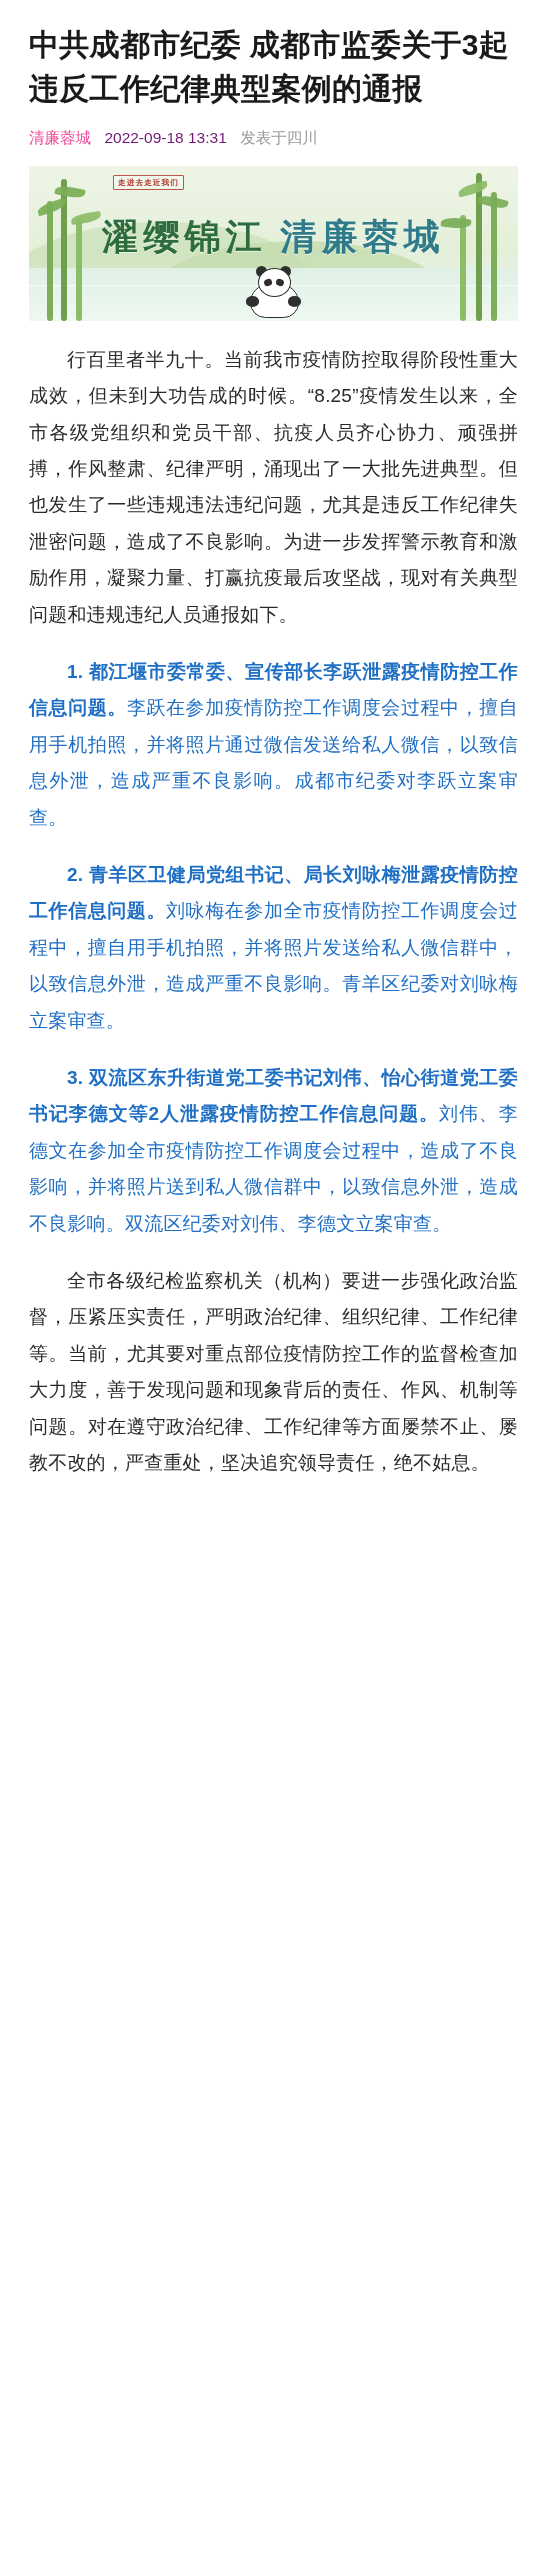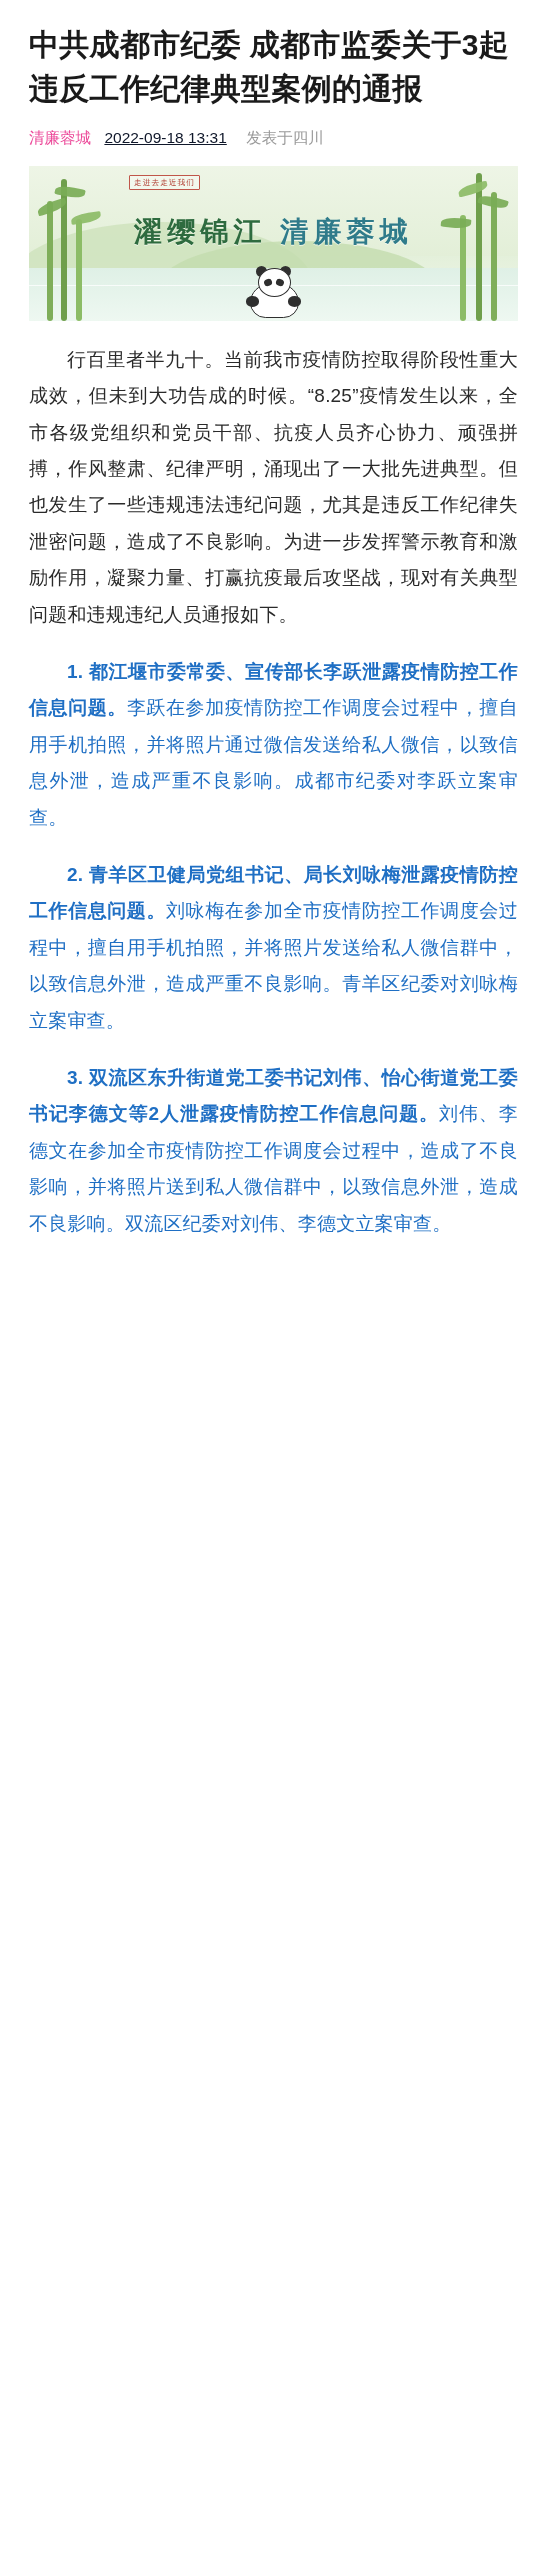--- a/index.html
+++ b/index.html
@@ -33,26 +33,24 @@
     align-items: center;
     gap: 13.4px;
     margin-bottom: 17.5px;
     font-size: 15.5px;
     color: #8a8a8a;
   }
   .meta-source {
     color: #ec4899;
   }
   .meta-date {
-    color: #0f172a;
-    text-decoration: underline;
+    color: #701a75;
   }
   .meta-location {
     color: #9a9a9a;
-    margin-left: 6px;
   }
   .banner {
     position: relative;
     width: 100%;
     height: 155px;
     margin: 0 0 20.6px 0;
     border-radius: 1px;
     overflow: hidden;
     background: linear-gradient(180deg, #e9f2e2 0%, #dfeed6 45%, #f3f7ea 100%);
   }
@@ -113,42 +111,43 @@
     opacity: .92;
   }
   .leaf.l1 { left: 8.2px;  top: 36px;  transform: rotate(-18deg); }
   .leaf.l2 { left: 26px;  top: 20.6px;  transform: rotate(12deg); }
   .leaf.l3 { left: 42px;  top: 47px;  transform: rotate(-8deg); background:#8cbc66; }
   .leaf.l4 { right: 10.3px; top: 31px;  transform: rotate(16deg); }
   .leaf.l5 { right: 30px; top: 17.5px;  transform: rotate(-14deg); background:#8cbc66;}
   .leaf.l6 { right: 47px; top: 52px; transform: rotate(6deg); }
   .banner-stamp {
     position: absolute;
-    left: 100px;
+    left: 84px;
     top: 9.3px;
     font-size: 7.7px;
     color: #b03a2e;
     letter-spacing: 1px;
     border: 0.5px solid #c0564a;
     padding: 1.5px 4.1px;
     border-radius: 1px;
     background: rgba(255,255,255,.35);
+    font-weight: bold;
   }
   .banner-title {
     position: absolute;
     left: 50%;
     top: 47px;
     transform: translateX(-50%);
     display: flex;
     gap: 13.4px;
     white-space: nowrap;
   }
   .banner-title span {
     font-family: Liberation Mono, monospace;
-    font-size: 28px;
+    font-size: 36px;
     font-weight: bold;
     color: #2e6b3f;
     letter-spacing: 5.2px;
     text-shadow: 0 0.5px 0 rgba(255,255,255,.6);
   }
   .banner-title .t2 { color: #2f7b8a; }
   .panda {
     position: absolute;
     left: 50%;
     transform: translateX(-50%);
@@ -280,15 +279,16 @@
 
   <p class="para blue">
     <span>2. 青羊区卫健局党组书记、局长刘咏梅泄露疫情防控工作信息问题。</span><span class="rest">刘咏梅在参加全市疫情防控工作调度会过程中，擅自用手机拍照，并将照片发送给私人微信群中，以致信息外泄，造成严重不良影响。青羊区纪委对刘咏梅立案审查。</span>
   </p>
 
   <p class="para blue">
     <span>3. 双流区东升街道党工委书记刘伟、怡心街道党工委书记李德文等2人泄露疫情防控工作信息问题。</span><span class="rest">刘伟、李德文在参加全市疫情防控工作调度会过程中，造成了不良影响，并将照片送到私人微信群中，以致信息外泄，造成不良影响。双流区纪委对刘伟、李德文立案审查。</span>
   </p>
 
 
+  <p class="para last">全市各级纪检监察机关（机构）要进一步强化政治监督，压紧压实责任，严明政治纪律、组织纪律、工作纪律等。当前，尤其要对重点部位疫情防控工作的监督检查加大力度，善于发现问题和现象背后的责任、作风、机制等问题。对在遵守政治纪律、工作纪律等方面屡禁不止、屡教不改的，严查重处，坚决追究领导责任，绝不姑息。</p>
 
 </div>
 
 
 </body></html>

